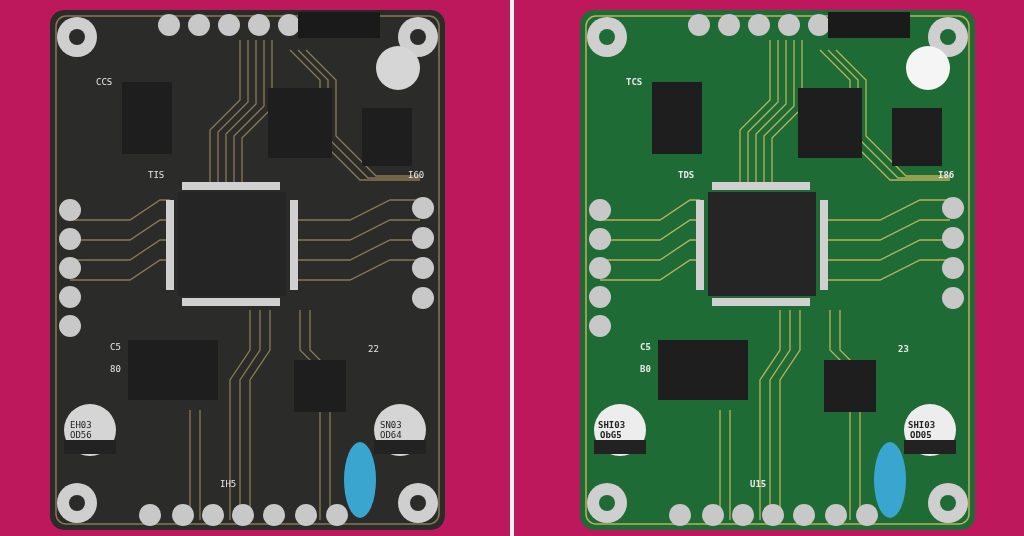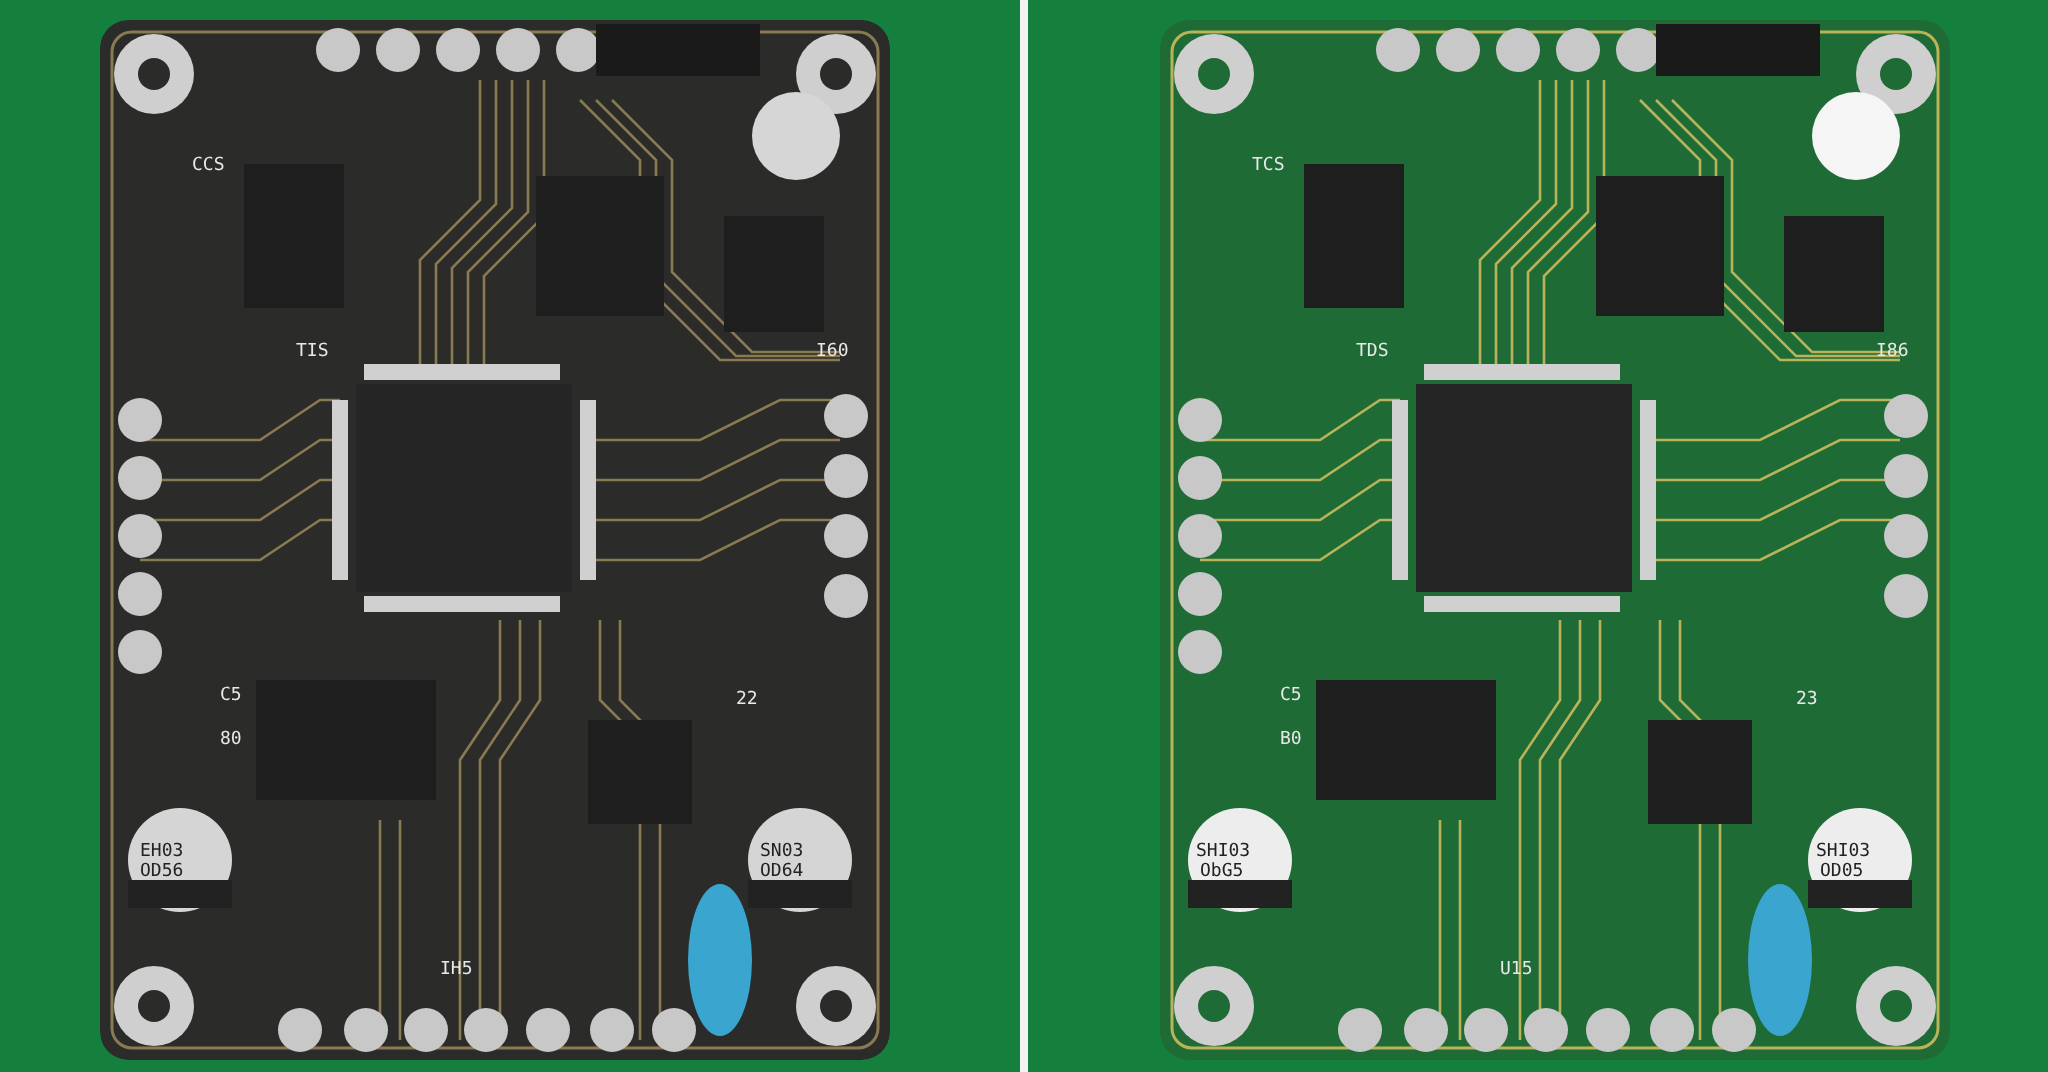--- a/index.html
+++ b/index.html
@@ -1,24 +1,24 @@
 <!DOCTYPE html>
 <html><head>
 <meta charset="utf-8">
 <style>
   html,body{margin:0;padding:0;}
   body{width:1024px;height:536px;background:#c4c5c7;position:relative;overflow:hidden;font-family:"DejaVu Sans Mono",monospace;}
-  .panel{position:absolute;top:0;width:510px;height:536px;background:#15803d;}
+  .panel{position:absolute;top:0;width:510px;height:536px;background:#be185d;}
   .panel.left{left:0;}
   .panel.right{left:514px;}
   .divider{position:absolute;left:510px;top:0;width:4px;height:536px;background:#f2f2f2;}
   .board{position:absolute;top:10px;width:395px;height:520px;border-radius:14px;overflow:hidden;}
   .board svg{width:100%;height:100%;display:block;}
   .left .board{left:50px;}
-  .right .board{left:66px;}
+  .right .board{left:66px;font-weight:bold;}
   .lbl{font-size:9px;fill:#e8e8e8;}
 </style>
 </head>
 <body>
 
 <div class="panel left">
   <div class="board">
     <svg viewBox="0 0 395 520" xmlns="http://www.w3.org/2000/svg">
       <rect width="395" height="520" rx="14" fill="#2b2b29"></rect>
 

